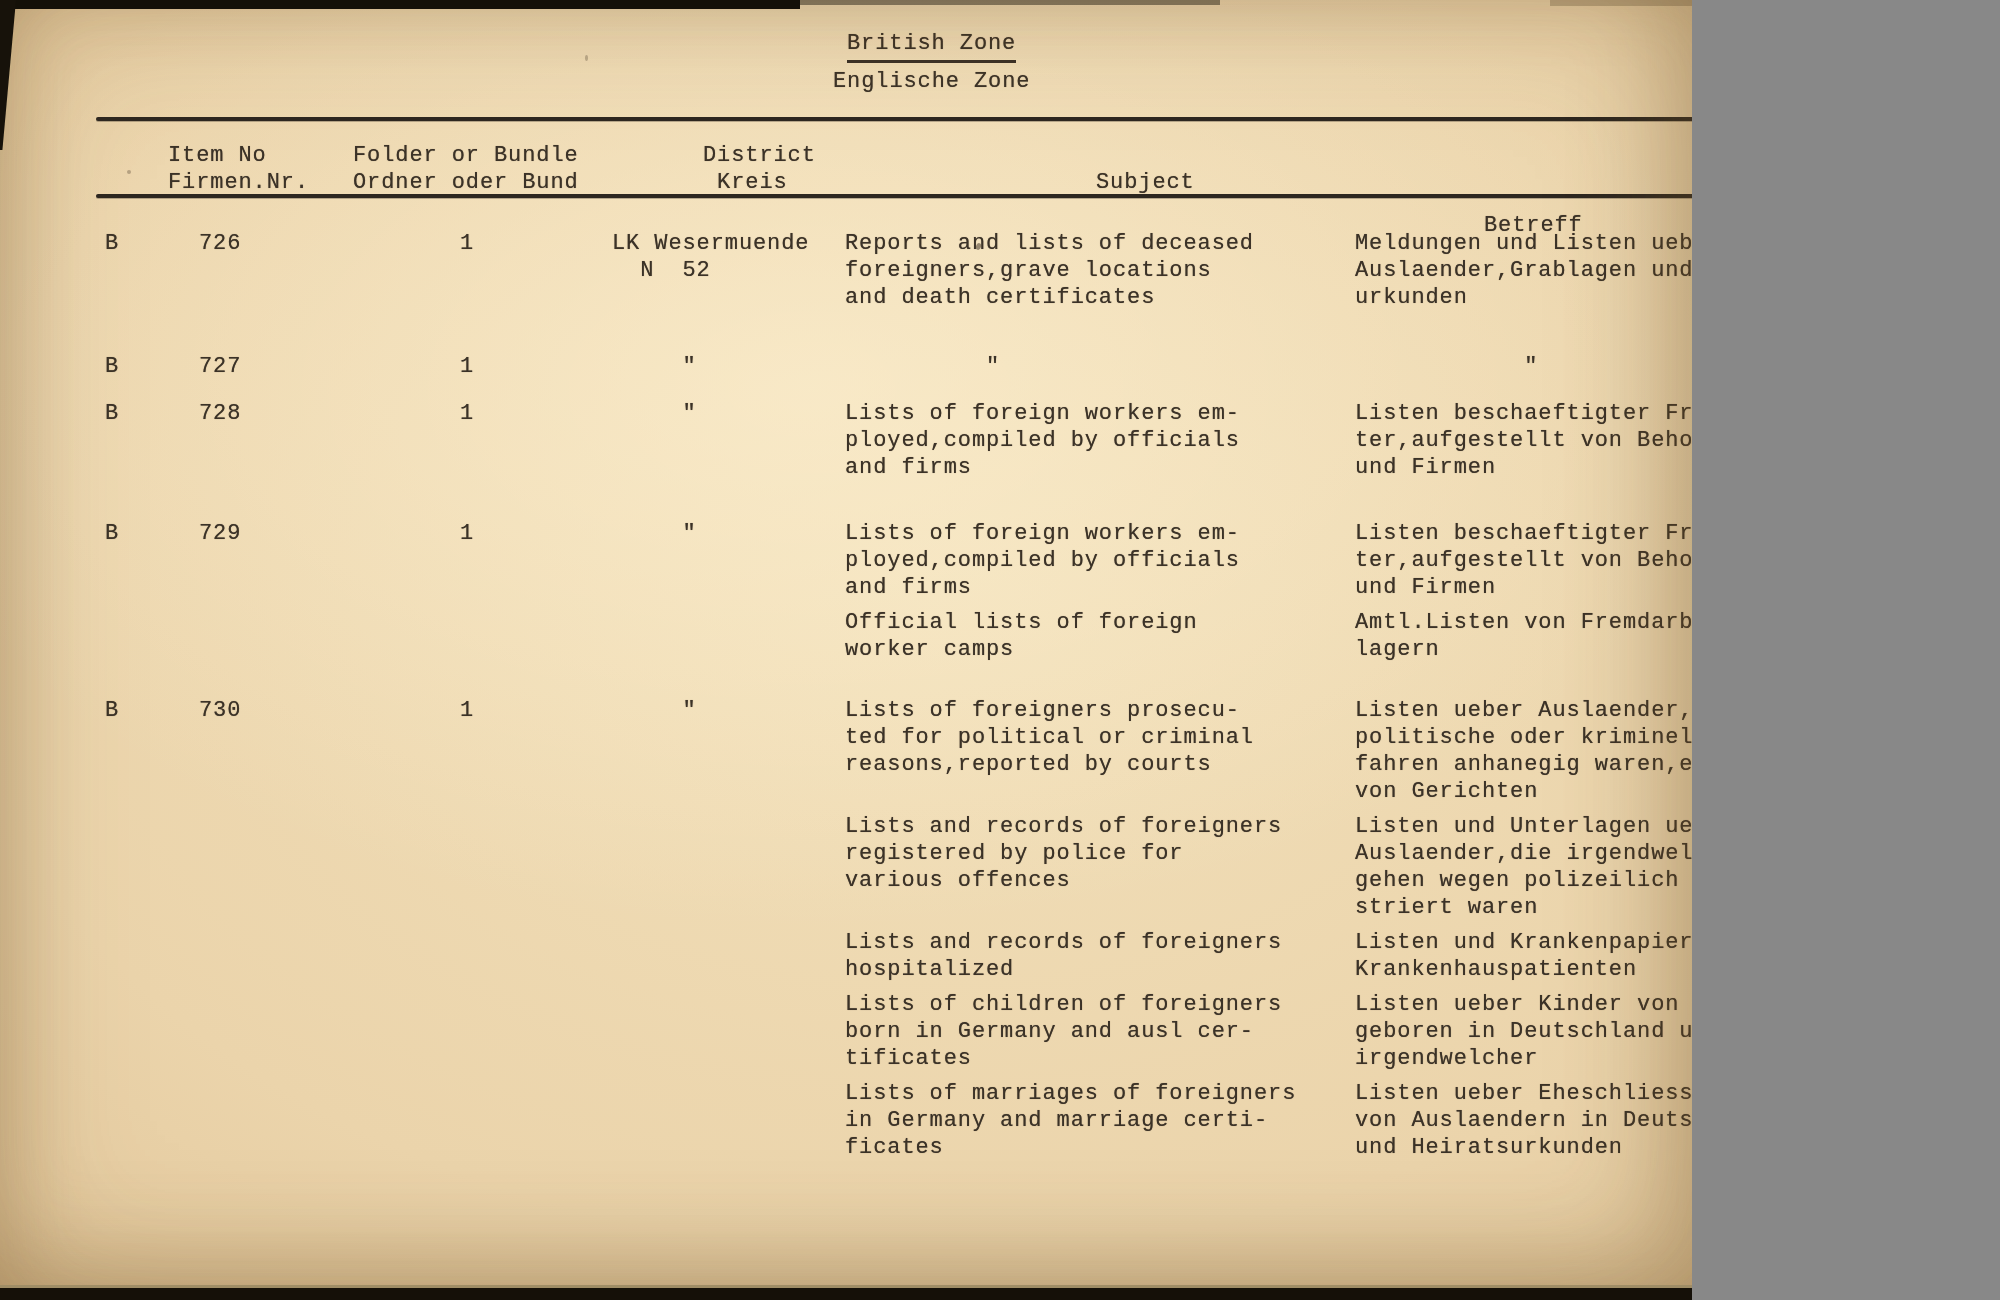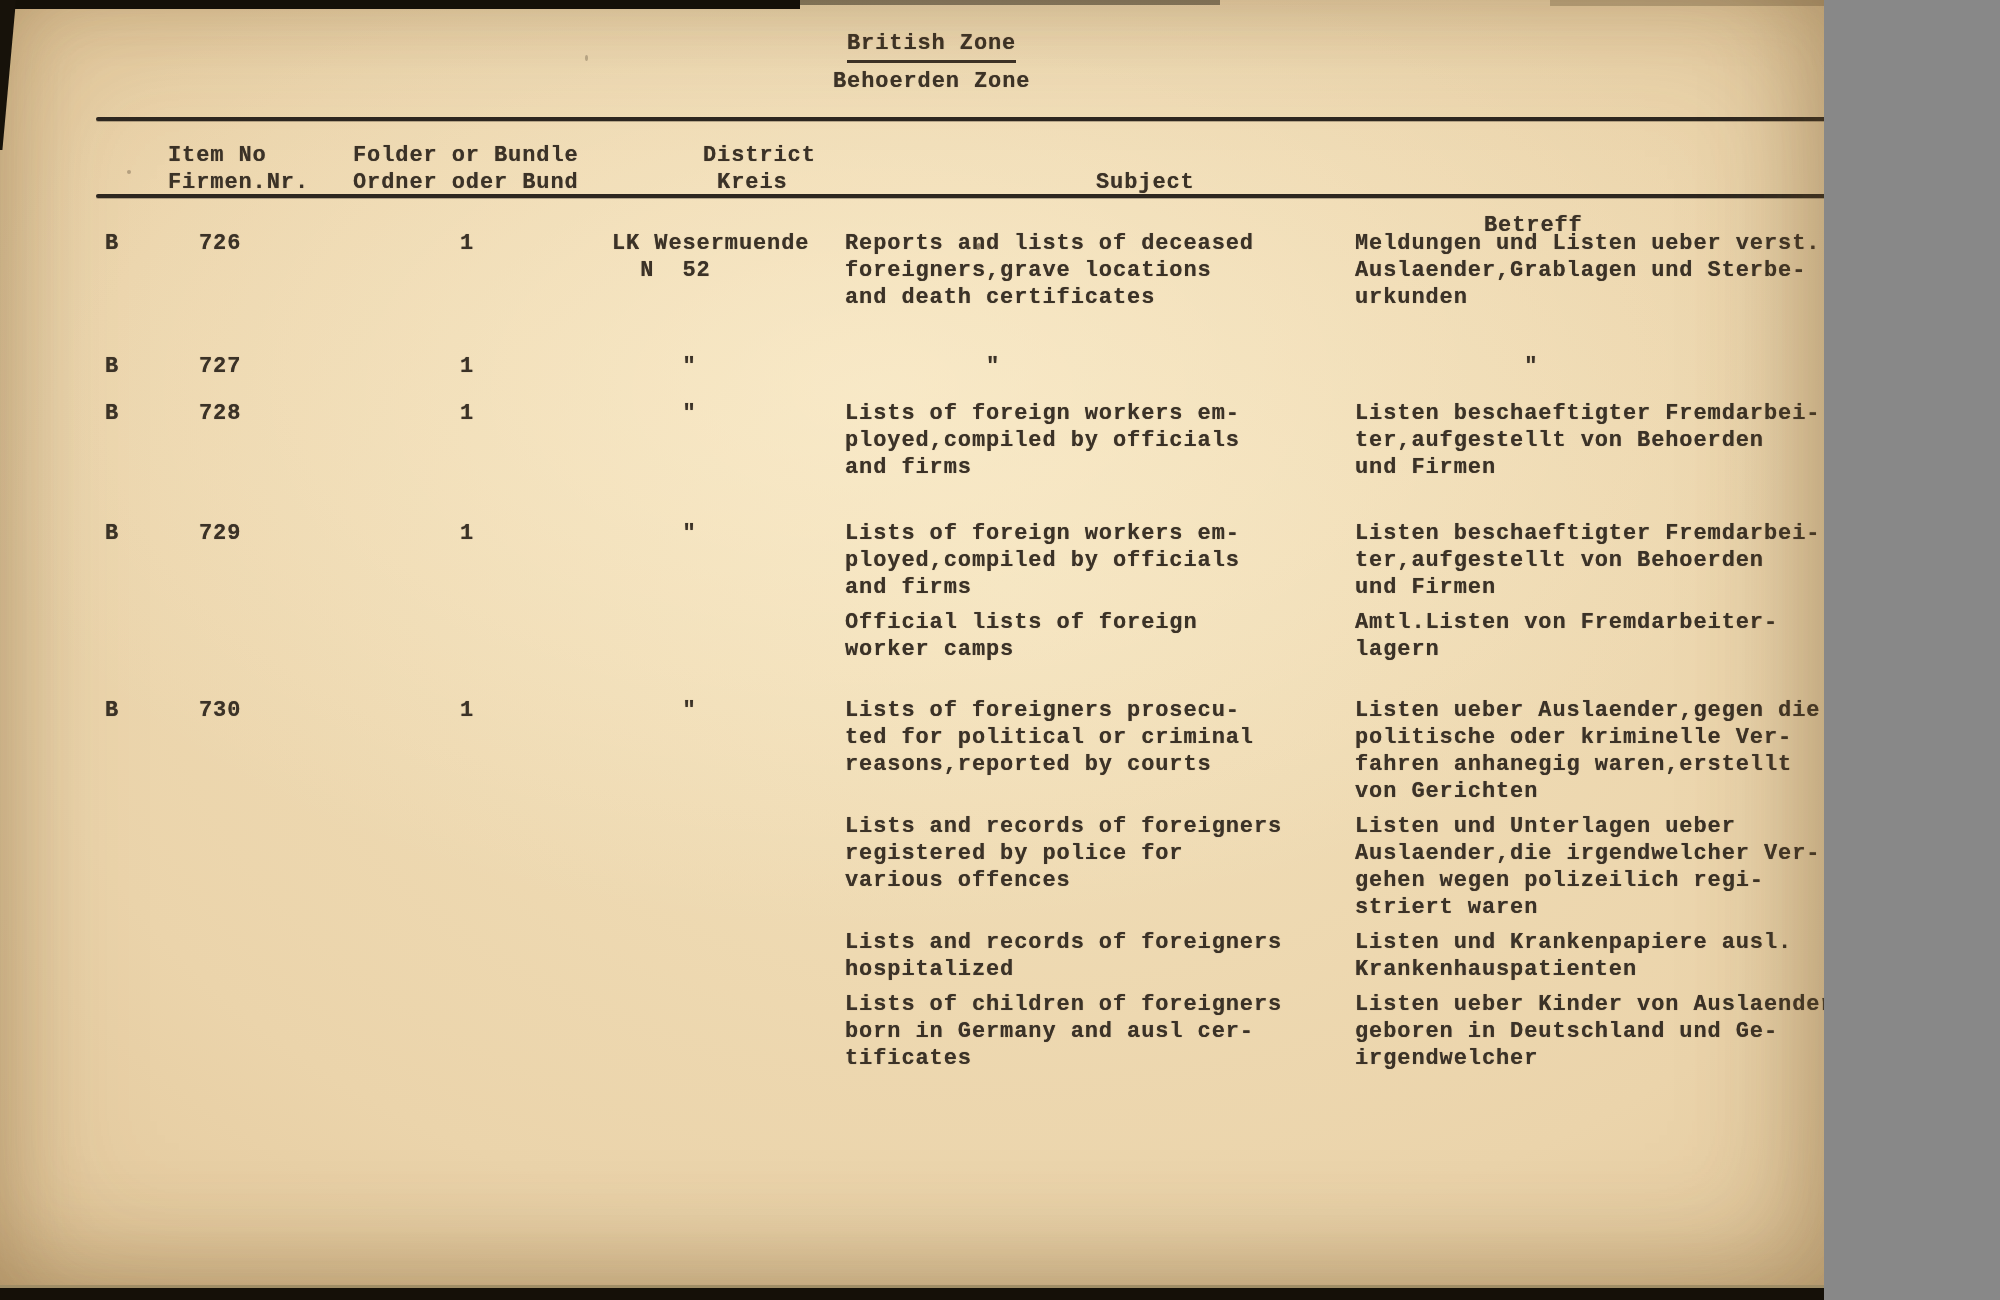--- a/index.html
+++ b/index.html
@@ -1,27 +1,26 @@
 <!DOCTYPE html>
 <html><head>
 <meta charset="utf-8">
 <style>
   html,body{margin:0;padding:0;background:#888;}
   .page{
     position:relative;
-    width:1824px;height:1300px;
+    width:1692px;height:1300px;
     overflow:hidden;
     font-family:"Liberation Mono","DejaVu Sans Mono",monospace;
     font-size:22px;line-height:27px;letter-spacing:.9px;
     color:#3b3227;
     text-shadow:0 0 .7px rgba(58,48,38,.7);
     background:
       radial-gradient(ellipse 1300px 750px at 48% 30%, rgba(255,243,213,.55), rgba(255,243,213,0) 72%),
       radial-gradient(ellipse 1700px 1150px at 55% 45%, #f2e0ba 0%, #ebd4ab 58%, #dfc294 100%);
-    font-weight: bold;
   }
   .page::after{
     content:"";position:absolute;inset:0;z-index:40;pointer-events:none;
     box-shadow:
       inset 0 0 150px rgba(120,85,40,.22),
       inset -28px -40px 95px rgba(110,78,36,.26),
       inset 24px 0 70px rgba(122,90,46,.16);
   }
   .pre{white-space:pre;}
 
@@ -76,21 +75,21 @@
   <div class="edge-top3"></div>
   <div class="edge-left-wedge"></div>
   <div class="edge-bottom-line"></div>
   <div class="edge-bottom"></div>
 
   <div class="speck speck1"></div>
   <div class="speck speck2"></div>
   <div class="speck speck3"></div>
 
   <div class="title">British Zone</div>
-  <div class="subtitle">Behoerden Zone</div>
+  <div class="subtitle">Englische Zone</div>
   <div class="pageno">135</div>
 
   <div class="rule rule1"></div>
 
   <div class="hdr hdr-item pre">Item No
 Firmen.Nr.</div>
   <div class="hdr hdr-folder pre">Folder or Bundle
 Ordner oder Bund</div>
   <div class="hdr hdr-district pre">District
  Kreis</div>
@@ -201,16 +200,24 @@
 Krankenhauspatienten</div>
       </div>
       <div class="pair">
         <div class="pre">Lists of children of foreigners
 born in Germany and ausl cer-
 tificates</div>
         <div class="pre">Listen ueber Kinder von Auslaendern
 geboren in Deutschland und Ge-
 irgendwelcher</div>
       </div>
+      <div class="pair">
+        <div class="pre">Lists of marriages of foreigners
+in Germany and marriage certi-
+ficates</div>
+        <div class="pre">Listen ueber Eheschliessungen
+von Auslaendern in Deutschland
+und Heiratsurkunden</div>
+      </div>
     </div>
   </div>
 
 </div>
 
 </body></html>

